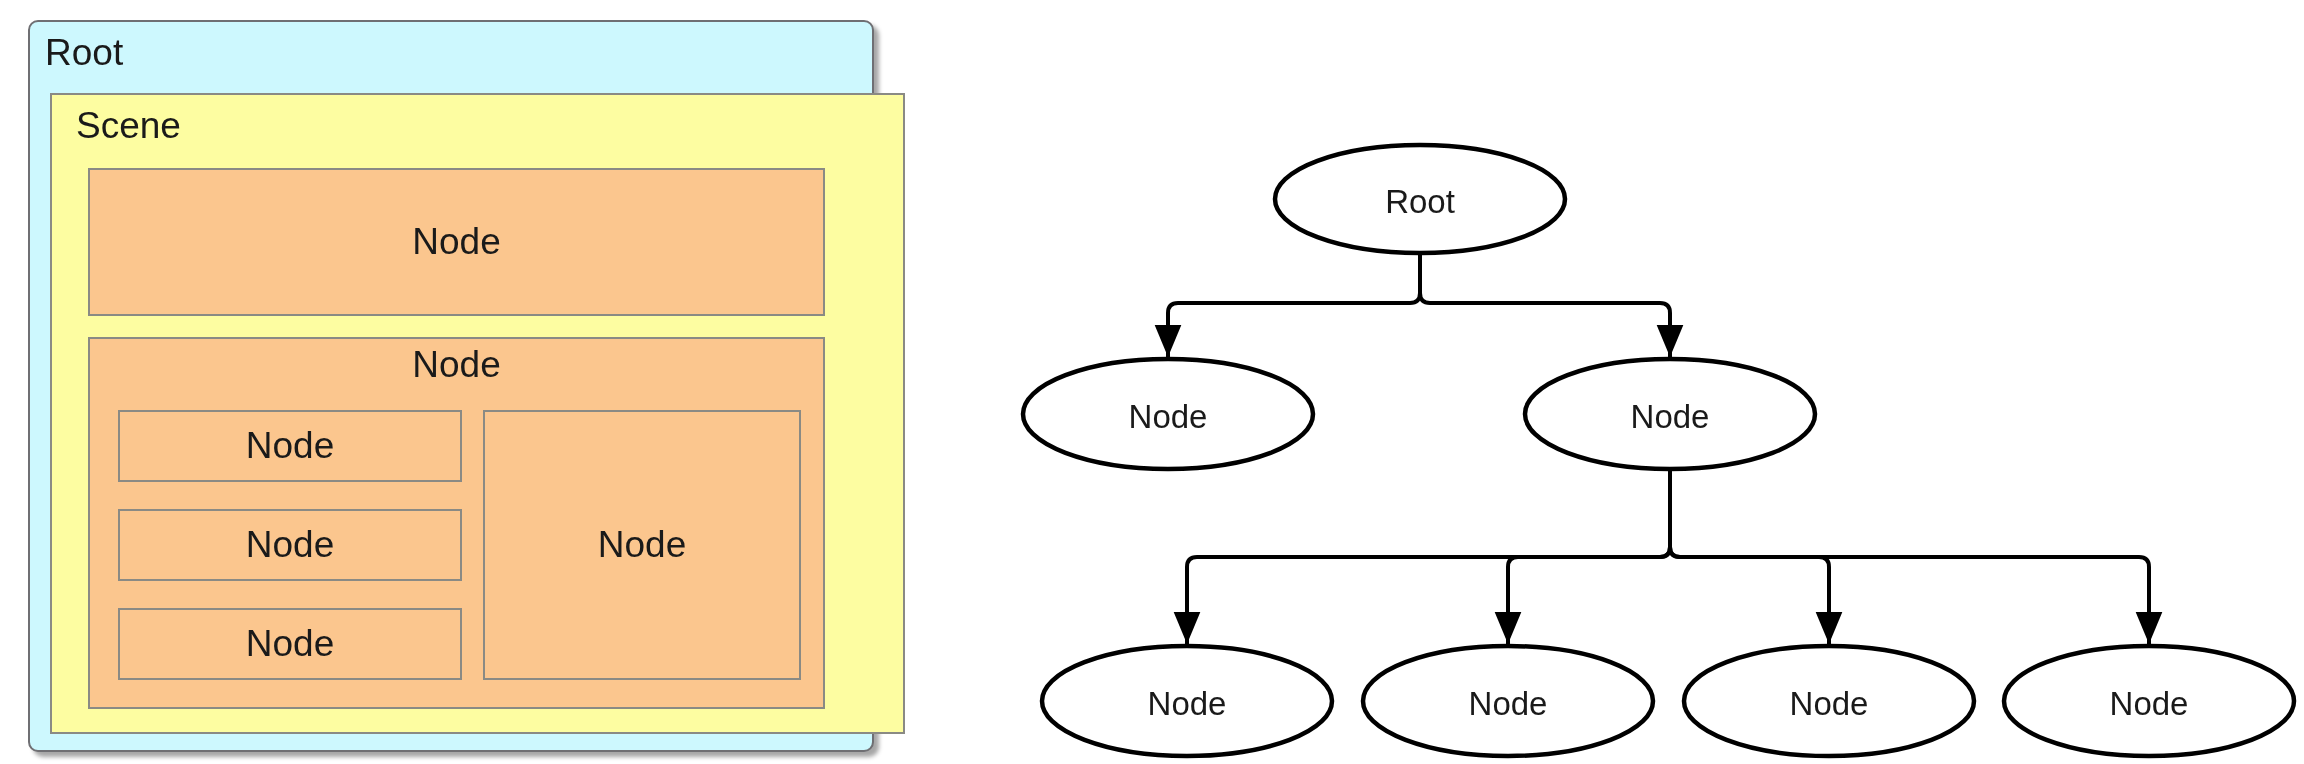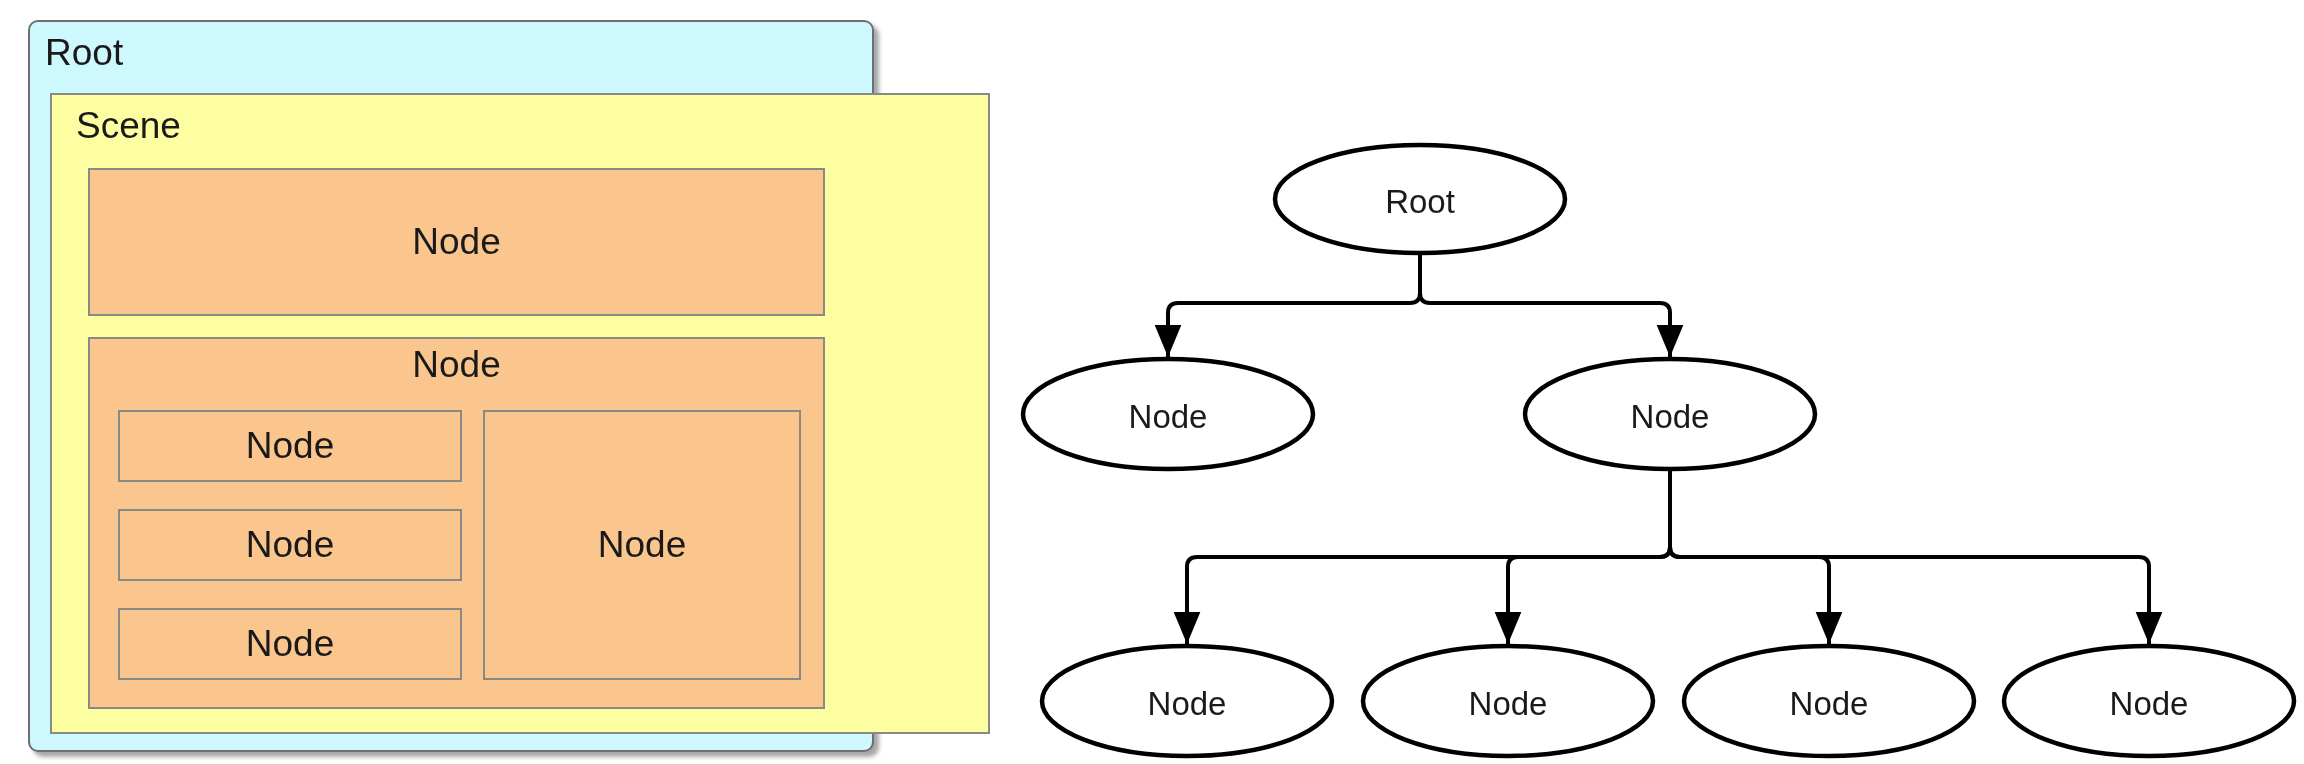--- a/index.html
+++ b/index.html
@@ -22,21 +22,21 @@
     background:var(--stage-fill);
     border:2px solid var(--stage-border);
     border-radius:10px;
     box-shadow:5px 5px 4px rgba(0,0,0,0.35);
   }
   .stage-label{
     position:absolute;left:15px;top:4px;
     font-size:37px;line-height:1.45;color:var(--text-color);
   }
   .scene{
-    position:absolute;left:20px;top:71px;width:940px;height:641px;
+    position:absolute;left:20px;top:71px;width:855px;height:641px;
     background:var(--scene-fill);
     border:2px solid var(--node-border);
   }
   .scene-label{
     position:absolute;left:24px;top:4px;
     font-size:37px;line-height:1.45;color:var(--text-color);
   }
   .nodebox{
     background:var(--node-fill);
     border:2px solid var(--node-border);

